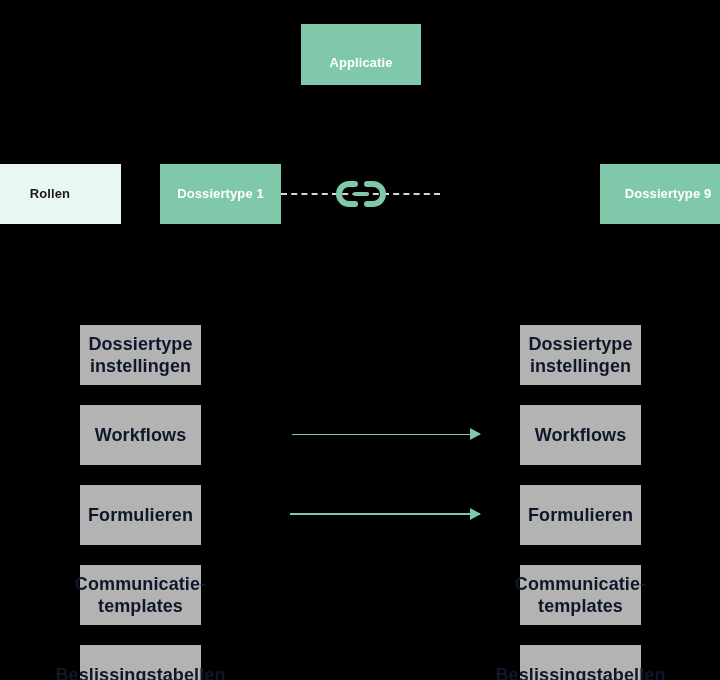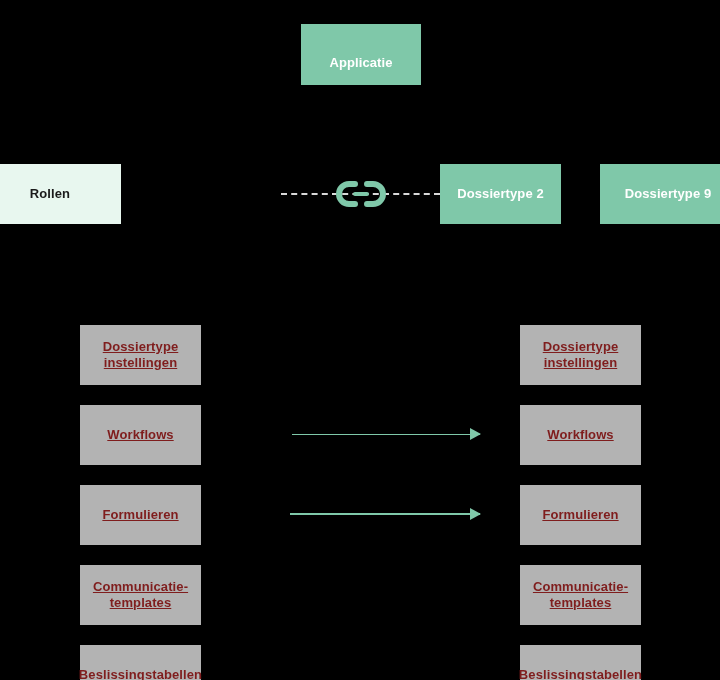--- a/index.html
+++ b/index.html
@@ -47,23 +47,22 @@
   }
 
   .box-pale {
     background: #e8f7ef;
     color: #1a1a1a;
     font-size: 13px;
   }
 
   .box-gray {
     background: #b3b3b3;
-    color: #7f1d1d;
-    font-size: 13px;
-    text-decoration: underline;
+    color: #0f172a;
+    font-size: 18px;
   }
 
   .box-label {
     display: block;
     padding: 0 6px;
     white-space: pre-line;
   }
 
   
   #node-applicatie {
@@ -180,24 +179,24 @@
   <svg class="link-icon" viewBox="0 0 64 32">
     <path d="M26 16 H38" stroke="#7fc8a9" stroke-width="4" stroke-linecap="round" fill="none"></path>
     <path d="M26 6 H20 a10 10 0 0 0 0 20 h6" stroke="#7fc8a9" stroke-width="6" fill="none" stroke-linecap="round"></path>
     <path d="M38 6 h6 a10 10 0 0 1 0 20 h-6" stroke="#7fc8a9" stroke-width="6" fill="none" stroke-linecap="round"></path>
   </svg>
 
   <div class="box box-pale" id="node-rollen">
     <span class="box-label">Rollen</span>
   </div>
 
-
-  <div class="box box-green" id="node-dossiertype-2">
-    <span class="box-label">Dossiertype 2</span>
-  </div>
+  <div class="box box-green" id="node-dossiertype-1">
+    <span class="box-label">Dossiertype 1</span>
+  </div>
+
 
   <div class="box box-green" id="node-dossiertype-3">
     <span class="box-label">Dossiertype 9</span>
   </div>
 
   <div class="box box-gray gray-item stack-left" style="top:301px;">
     <span class="box-label">Dossiertype
 instellingen</span>
   </div>
   <div class="box box-gray gray-item stack-left" style="top:381px;">

